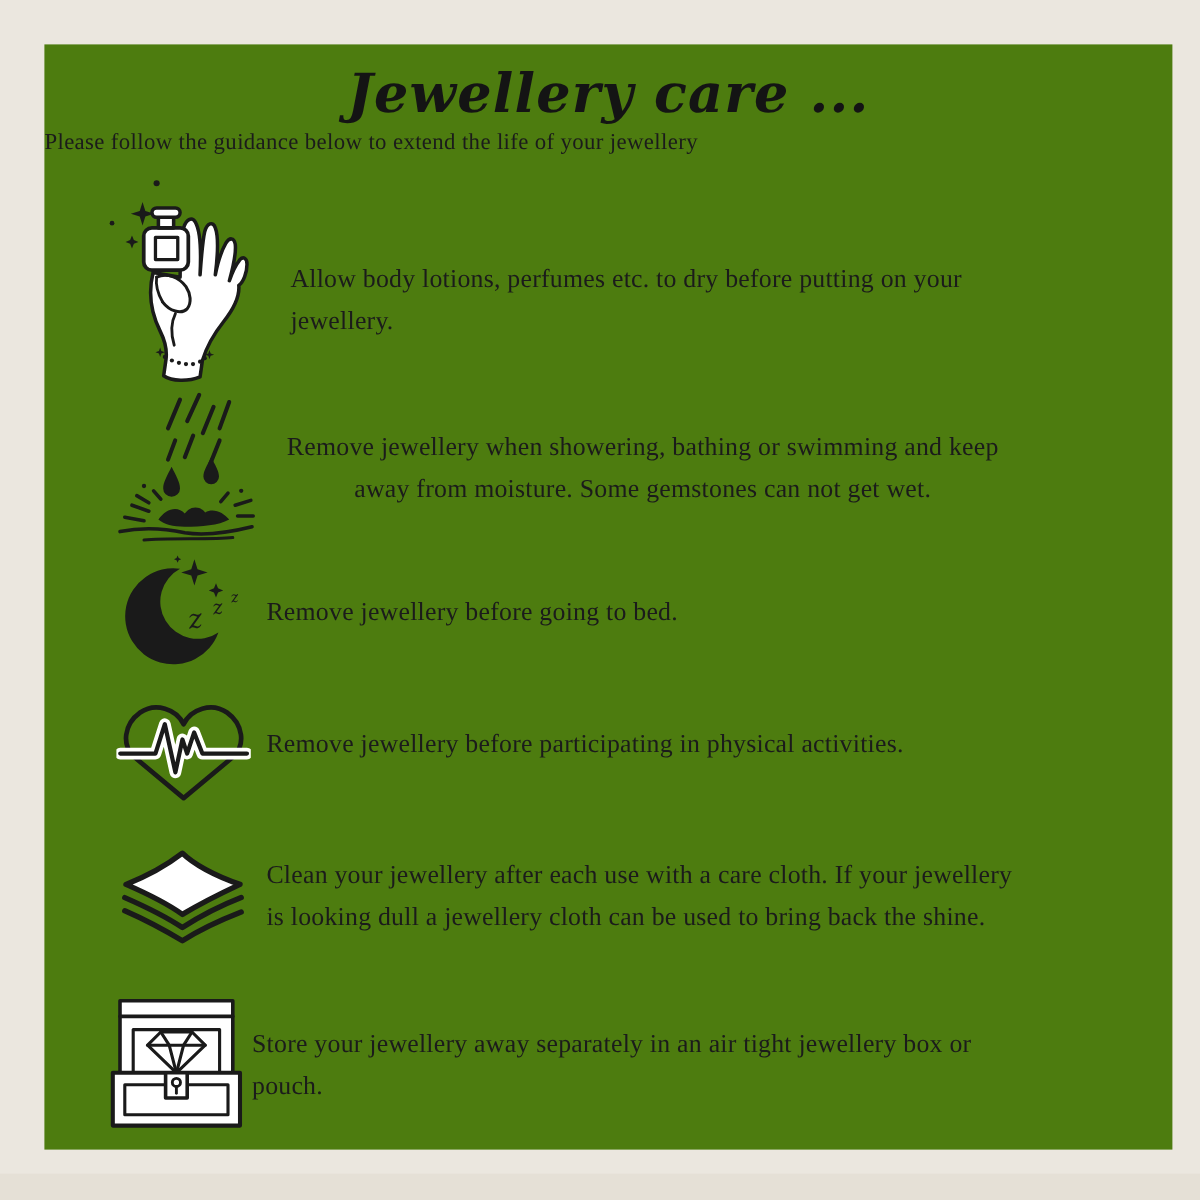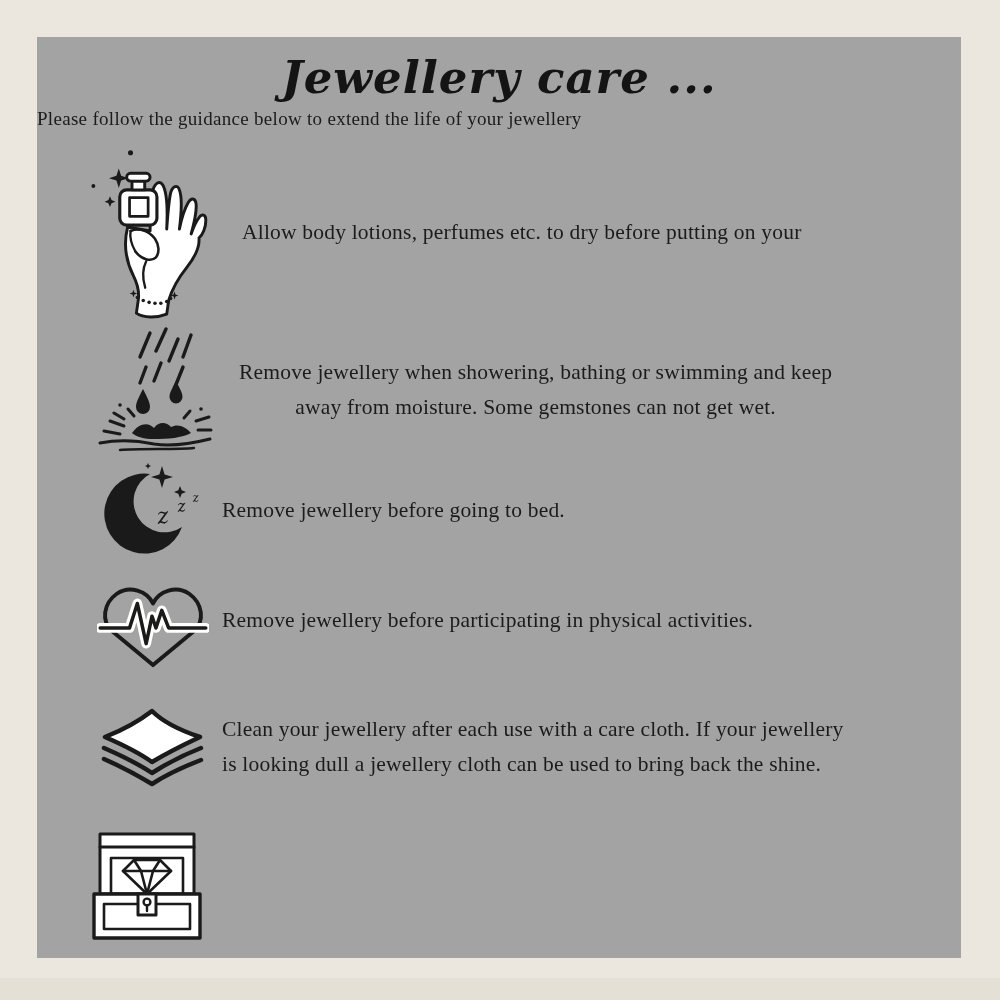--- a/index.html
+++ b/index.html
@@ -8,21 +8,22 @@
     background:#EBE7DF;
     font-family:"Liberation Serif",serif;
     position:relative;overflow:hidden;
   }
   .frame-bottom{
     position:absolute;left:0;bottom:0;width:1000px;height:22px;
     background:#E5E0D6;
   }
   .card{
     position:absolute;left:37px;top:37px;width:924px;height:921px;
-    background:#a3a3a3;
+    background:#4d7c0f;
+    padding-left:16px;
   }
   .title{
     position:absolute;left:0;top:16px;width:100%;
     text-align:center;
     font-family:"DejaVu Serif",serif;
     font-style:italic;font-weight:bold;
     font-size:45px;line-height:50px;
     letter-spacing:1px;color:#141414;
   }
   .subtitle{
@@ -91,20 +92,21 @@
         <circle cx="78" cy="166" r="1.8"></circle>
           <circle cx="84" cy="164" r="1.8"></circle>
         <circle cx="88" cy="161" r="1.8"></circle>
         <path d="M50,152 L51,155 L54,156 L51,157 L50,160 L49,157 L46,156 L49,155 Z"></path>
         <path d="M92,154 L93,157 L96,158 L93,159 L92,162 L91,159 L88,158 L91,157 Z"></path>
       </g>
     </svg>
   </div>
   <div class="tiptext t1">
     <div>Allow body lotions, perfumes etc. to dry before putting on your</div>
+    <div>jewellery.</div>
   </div>
 
   <div class="icon i2">
     <svg viewBox="0 0 126 126" fill="none" stroke="#1a1a1a" stroke-linecap="round" stroke-linejoin="round">
       <g stroke-width="3.4">
         <path d="M58,6 L48,30"></path>
           <path d="M74,2 L64,24"></path>
           <path d="M86,12 L77,34"></path>
         <path d="M99,8 L91,30"></path>
           <path d="M69,36 L62,54"></path>
@@ -189,14 +191,18 @@
         <path d="M44,30 L51,41 L57,64"></path>
         <path d="M70,30 L63,41 L57,64"></path>
       </g>
       <rect x="4" y="64" width="106" height="44" fill="#fff" stroke-width="3.4"></rect>
       <rect x="14" y="74" width="86" height="25" stroke-width="2.6"></rect>
       <rect x="48" y="64" width="18" height="21" fill="#fff" stroke-width="3"></rect>
       <circle cx="57" cy="72" r="3.4" stroke-width="2.4"></circle>
       <path stroke-width="2.4" d="M57,75.4 L57,81"></path>
     </svg>
   </div>
+  <div class="tiptext t6">
+    <div>Store your jewellery away separately in an air tight jewellery box or</div>
+    <div>pouch.</div>
+  </div>
 
 </div>
 
 </body></html>

